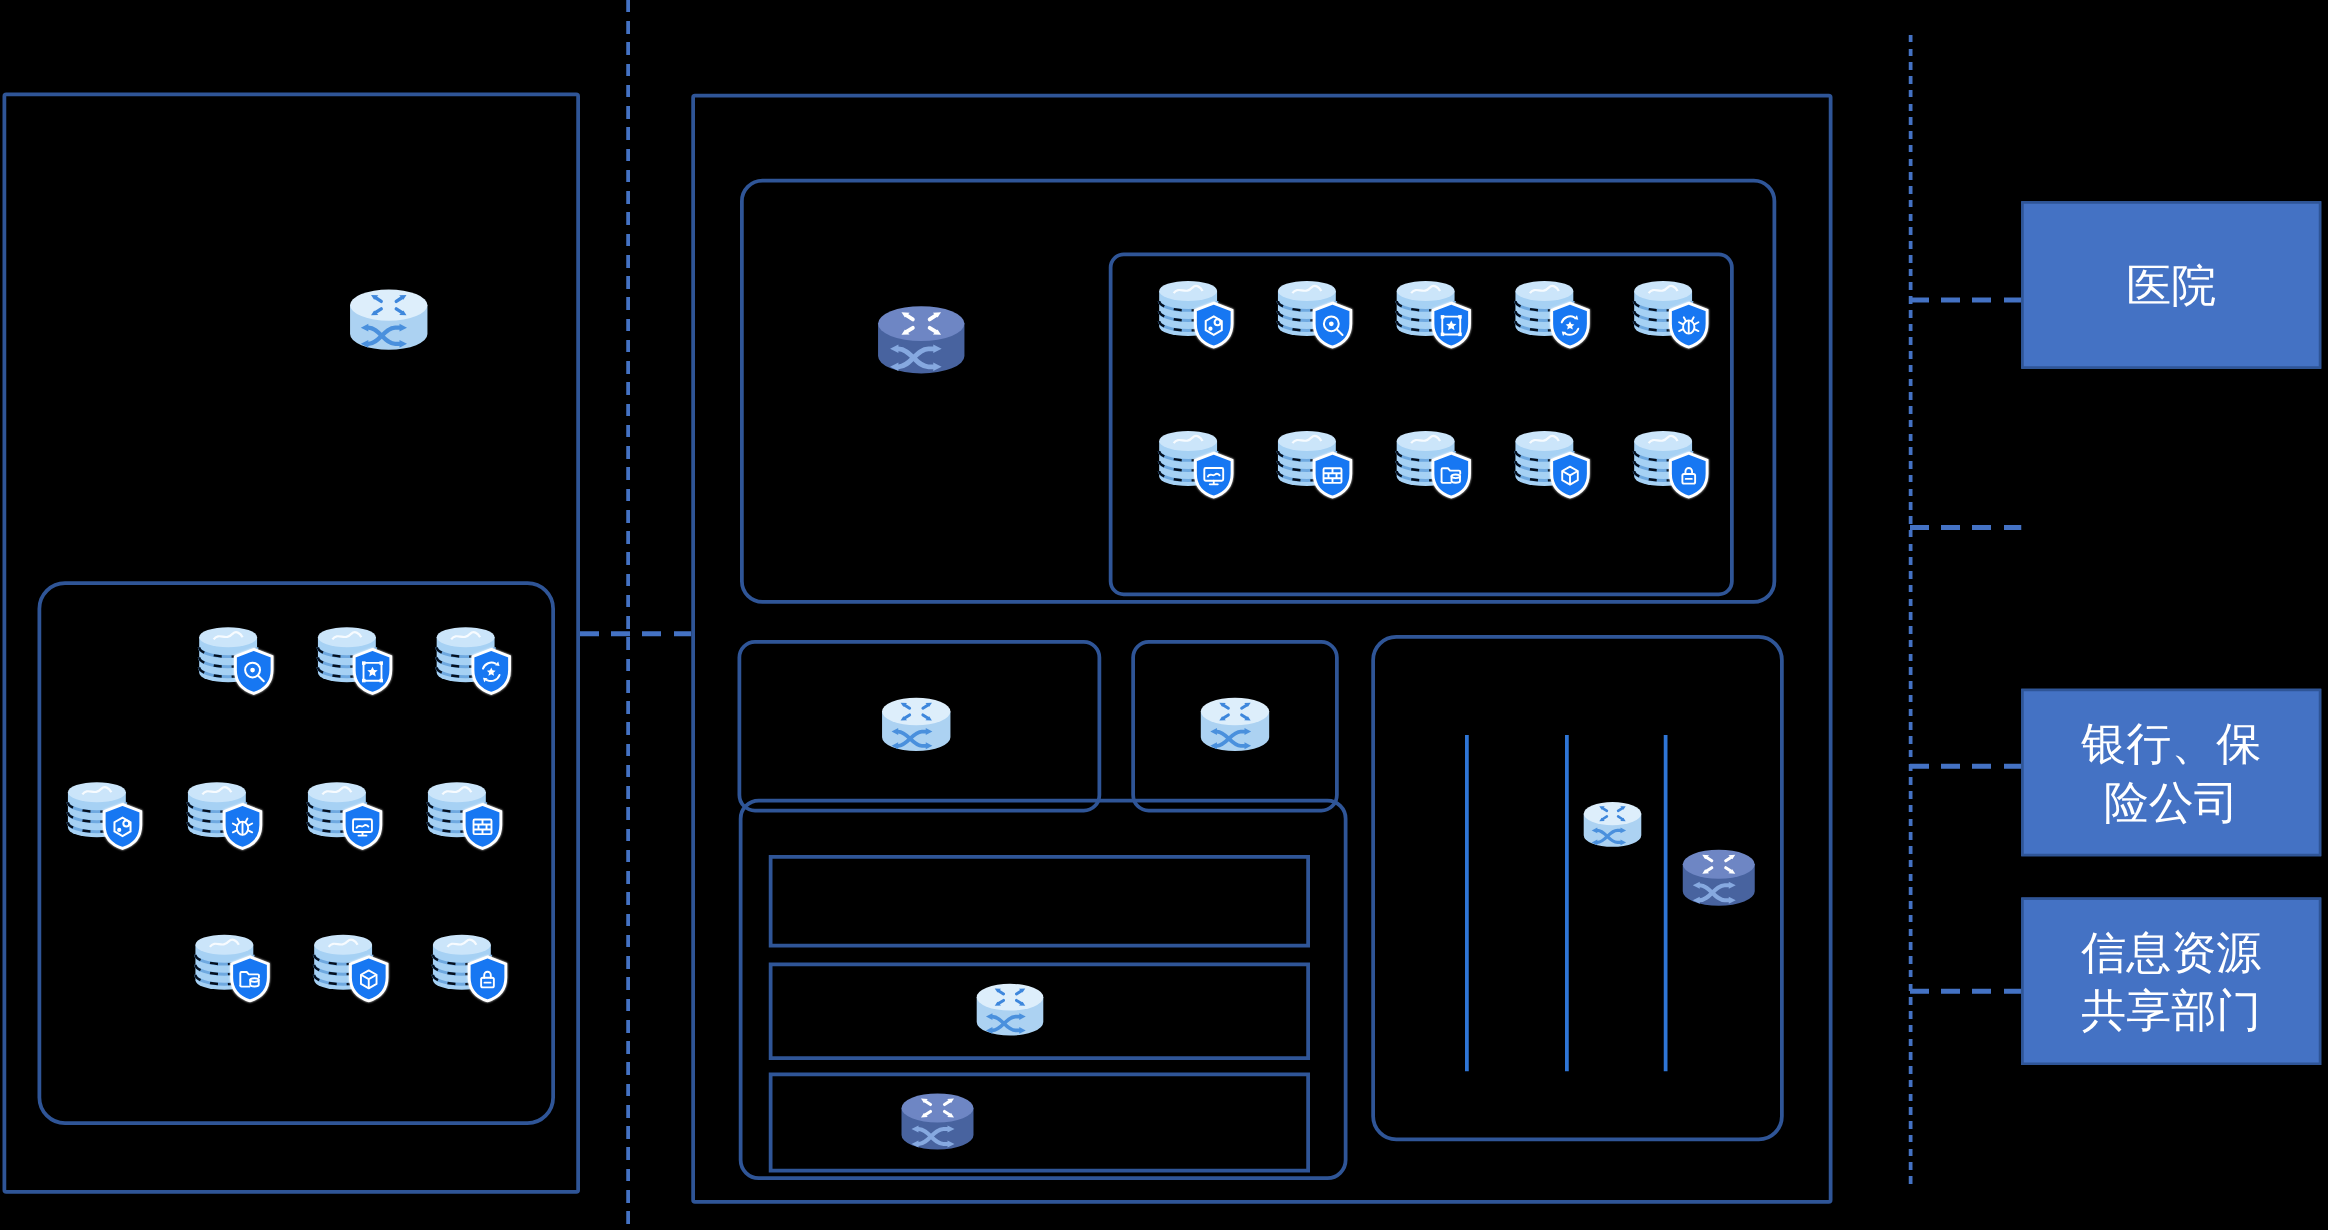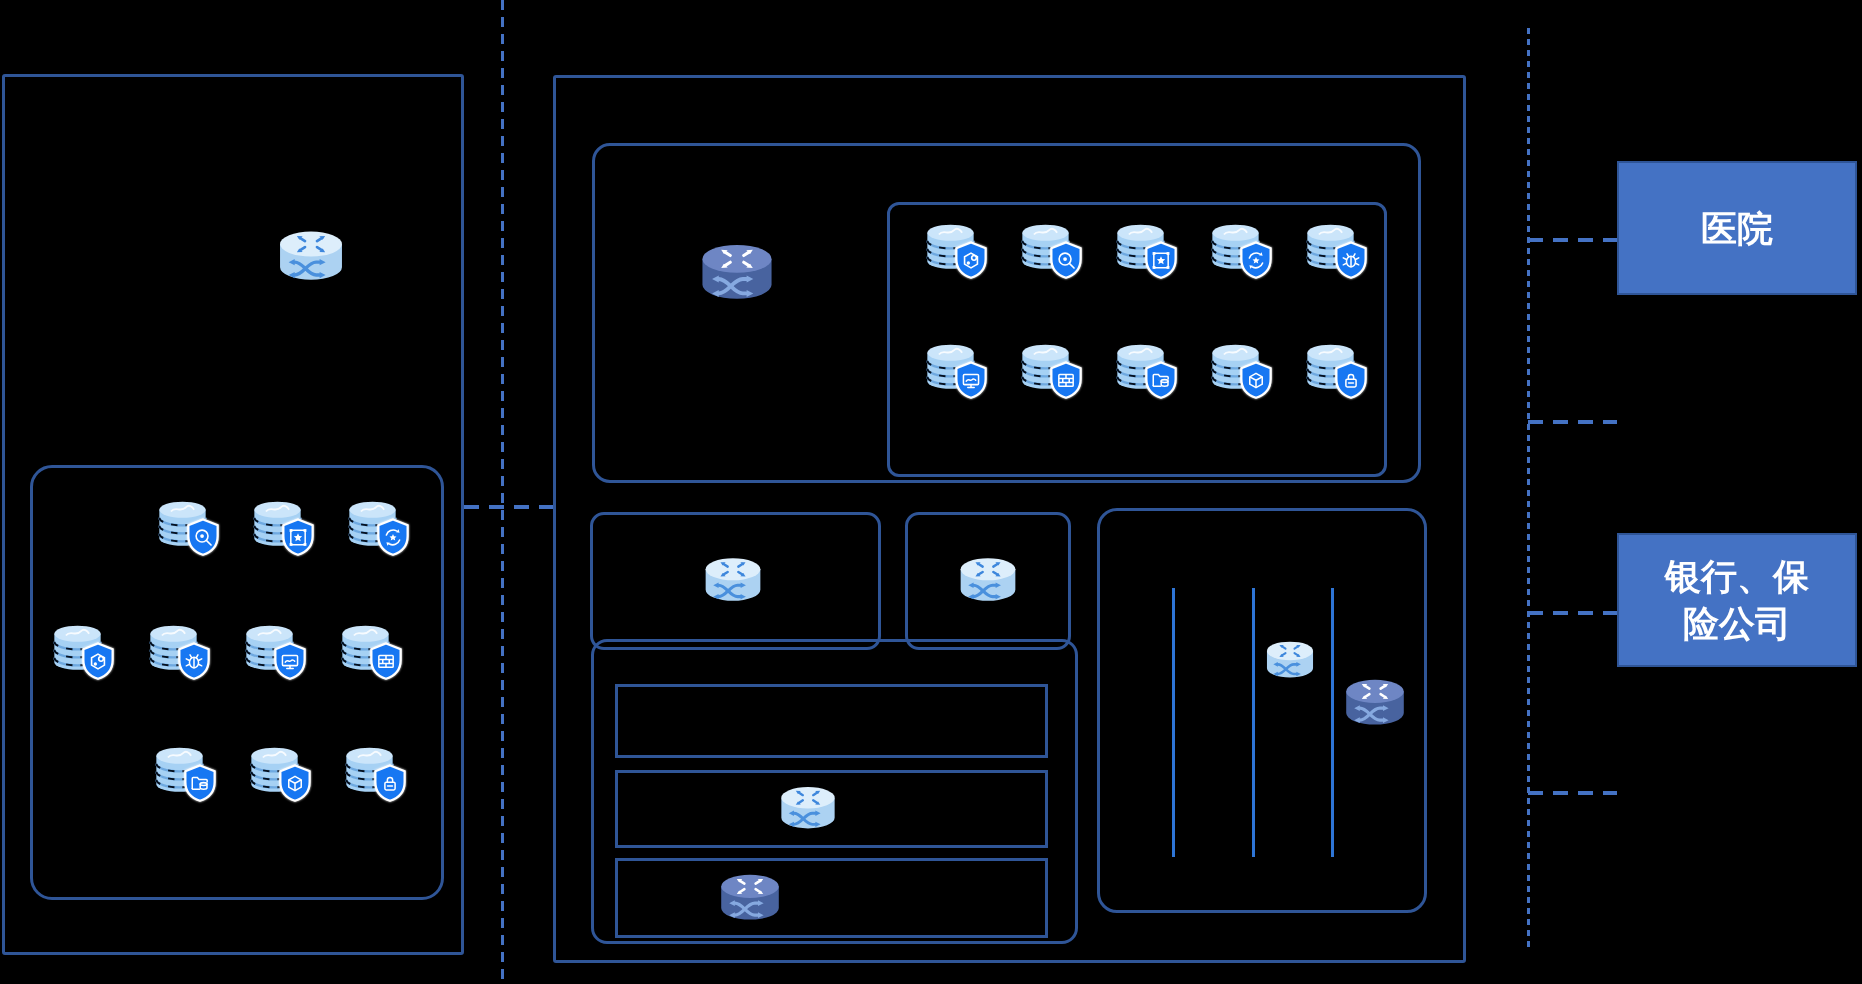--- a/index.html
+++ b/index.html
@@ -1,18 +1,18 @@
 <!DOCTYPE html>
 <html style="--background: #000000; --panel-border: #2F5597; --dashed-line: #4472C4; --divider-line: #2E75D6; --label-box-fill: #4472C4; --label-box-border: #2F5597; --label-text: #FFFFFF; --shield-fill: #1777F2; --db-body: #A6D1F4; --db-top: #CBE5FA; --router-light-top: #DDEEFB; --router-light-side: #ACD2F2; --router-dark-top: #6E86C4; --router-dark-side: #48639F;"><head>
 <meta charset="utf-8">
 <style>
   html,body{margin:0;padding:0;background:#000;}
   #stage{
     position:relative;width:1862px;height:984px;background:var(--background,#000);
-    font-family:"Liberation Sans",sans-serif;overflow:hidden;font-weight:bold;
+    font-family:"Liberation Sans",sans-serif;overflow:hidden;
   }
   
   .box{position:absolute;border:3px solid var(--panel-border,#2F5597);background:transparent;box-sizing:border-box;}
   .left-outer   {left:2px;   top:74px;  width:462px; height:881px; border-radius:3px;}
   .left-inner   {left:30px;  top:465px; width:414px; height:435px; border-radius:22px;}
   .center-outer {left:553px; top:75px;  width:913px; height:888px; border-radius:3px;}
   .center-top   {left:592px; top:143px; width:829px; height:340px; border-radius:18px;}
   .exchange-box {left:887px; top:202px; width:500px; height:275px; border-radius:12px;}
   .box-a        {left:590px; top:512px; width:291px; height:138px; border-radius:14px;}
   .box-b        {left:905px; top:512px; width:166px; height:138px; border-radius:14px;}
@@ -611,18 +611,22 @@
     </div>
 
   <div class="hdash h-stub" style="top:238px"></div>
   <div class="hdash h-stub" style="top:420px"></div>
   <div class="hdash h-stub" style="top:611px"></div>
   <div class="hdash h-stub" style="top:791px"></div>
 
   <div class="link-box" style="top:161px">
       <span>医院</span>
     </div>
-  <div class="link-box" style="top:533px">
+  <div class="link-box" style="top:551px">
       <span>银行、保</span>
       <span>险公司</span>
     </div>
+  <div class="link-box" style="top:718px">
+      <span>信息资源</span>
+      <span>共享部门</span>
+    </div>
 
 </div>
 
 </body></html>

